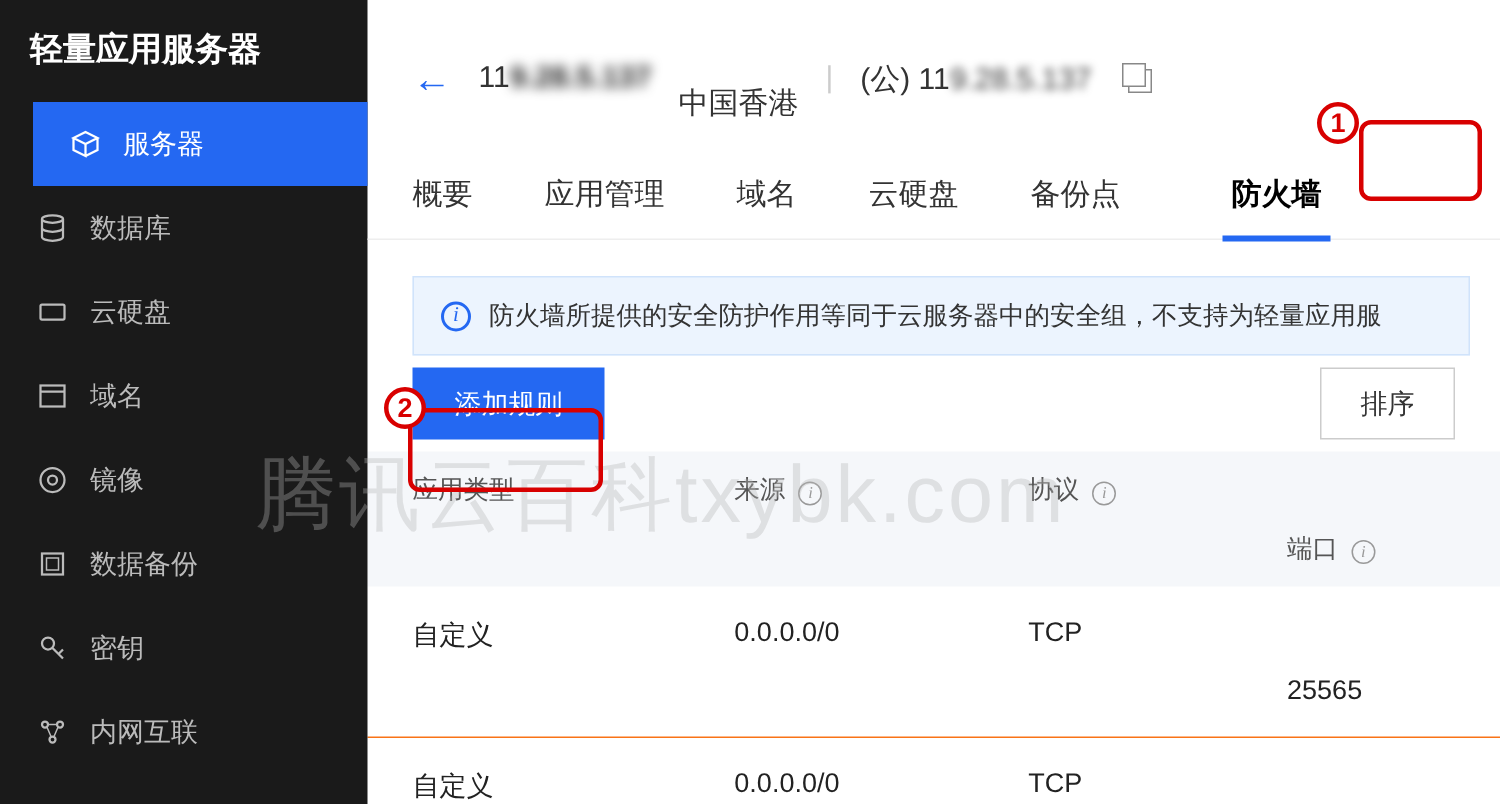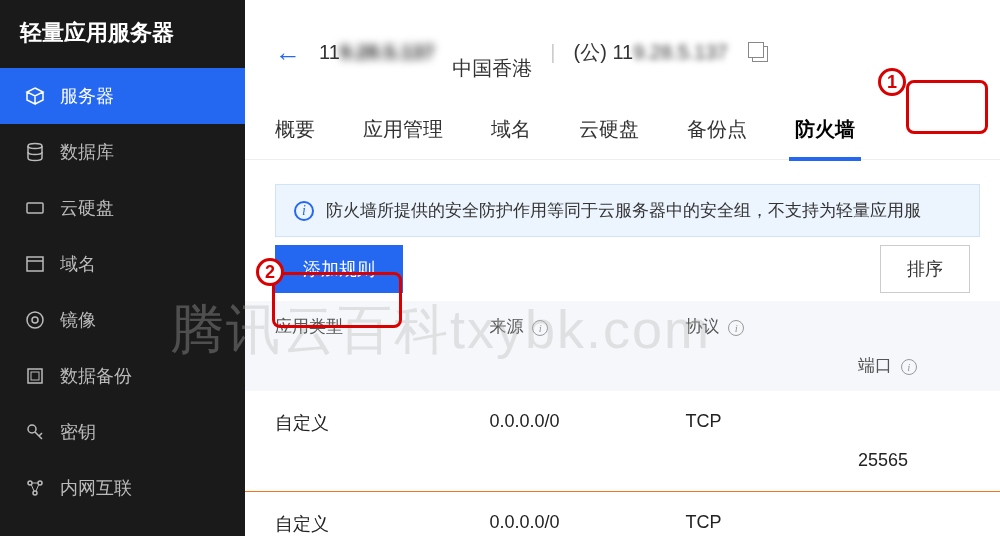--- a/index.html
+++ b/index.html
@@ -1,35 +1,35 @@
 <!DOCTYPE html>
 <html><head>
   <meta charset="utf-8">
   <style>
     * { margin: 0; padding: 0; box-sizing: border-box; }
     body { font-family: -apple-system, "PingFang SC", "Microsoft YaHei", sans-serif; background: #fff; width: 1000px; height: 536px; overflow: hidden; position: relative; }
     
     .sidebar { width: 245px; height: 536px; background: #1a1a1a; color: #ccc; float: left; }
     .sidebar-title { color: #fff; font-size: 22px; font-weight: bold; padding: 18px 20px 20px 20px; }
     .sidebar-item { display: flex; align-items: center; padding: 16px 24px; font-size: 18px; cursor: pointer; color: #bbb; }
-    .sidebar-item.active { background: #2468f2; color: #fff; }
+    .sidebar-item.active { background: #2468f2; color: #fff; margin-left: 22px; }
     .sidebar-item .icon { width: 22px; height: 22px; margin-right: 14px; display: flex; align-items: center; justify-content: center; }
     
     .main { margin-left: 245px; height: 536px; padding: 0; }
     .header { display: flex; align-items: center; padding: 22px 30px 10px 30px; gap: 18px; font-size: 20px; color: #333; }
     .back-arrow { color: #2468f2; font-size: 26px; cursor: pointer; }
     .instance-id { font-weight: bold; color: #222; filter: blur(4px); }
     .region { color: #333; margin-top: 33px; }
     .sep { color: #ccc; }
     .ip { color: #333; }
     .ip-partial { filter: blur(3px); display: inline-block; }
     
     .tabs { display: flex; gap: 48px; padding: 24px 30px 0 30px; font-size: 20px; color: #333; border-bottom: 1px solid #eee; position: relative; }
     .tab { padding-bottom: 16px; cursor: pointer; position: relative; }
-    .tab.active { color: #000; font-weight: bold; }
+    .tab.active { color: #000; font-weight: bold; margin-left: 26px; }
     .tab.active::after { content: ""; position: absolute; left: -6px; right: -6px; bottom: -2px; height: 4px; background: #2468f2; }
     
     .info-bar { margin: 24px 20px 0 30px; background: #ecf4fe; border: 1px solid #d0e3fb; padding: 14px 18px; display: flex; align-items: center; gap: 12px; font-size: 17px; color: #333; }
     .info-icon { width: 20px; height: 20px; border: 2px solid #2468f2; border-radius: 50%; color: #2468f2; display: flex; align-items: center; justify-content: center; font-family: Georgia, serif; font-style: italic; font-size: 14px; flex-shrink: 0; }
     
     .actions { padding: 8px 30px; display: flex; gap: 20px; align-items: center; justify-content: space-between; }
     .btn-primary { background: #2468f2; color: #fff; border: none; padding: 12px 28px; font-size: 18px; cursor: pointer; }
     .btn-secondary { background: #fff; color: #333; border: 1px solid #ccc; padding: 11px 26px; font-size: 18px; cursor: pointer; }
     
     .table { width: 100%; }

